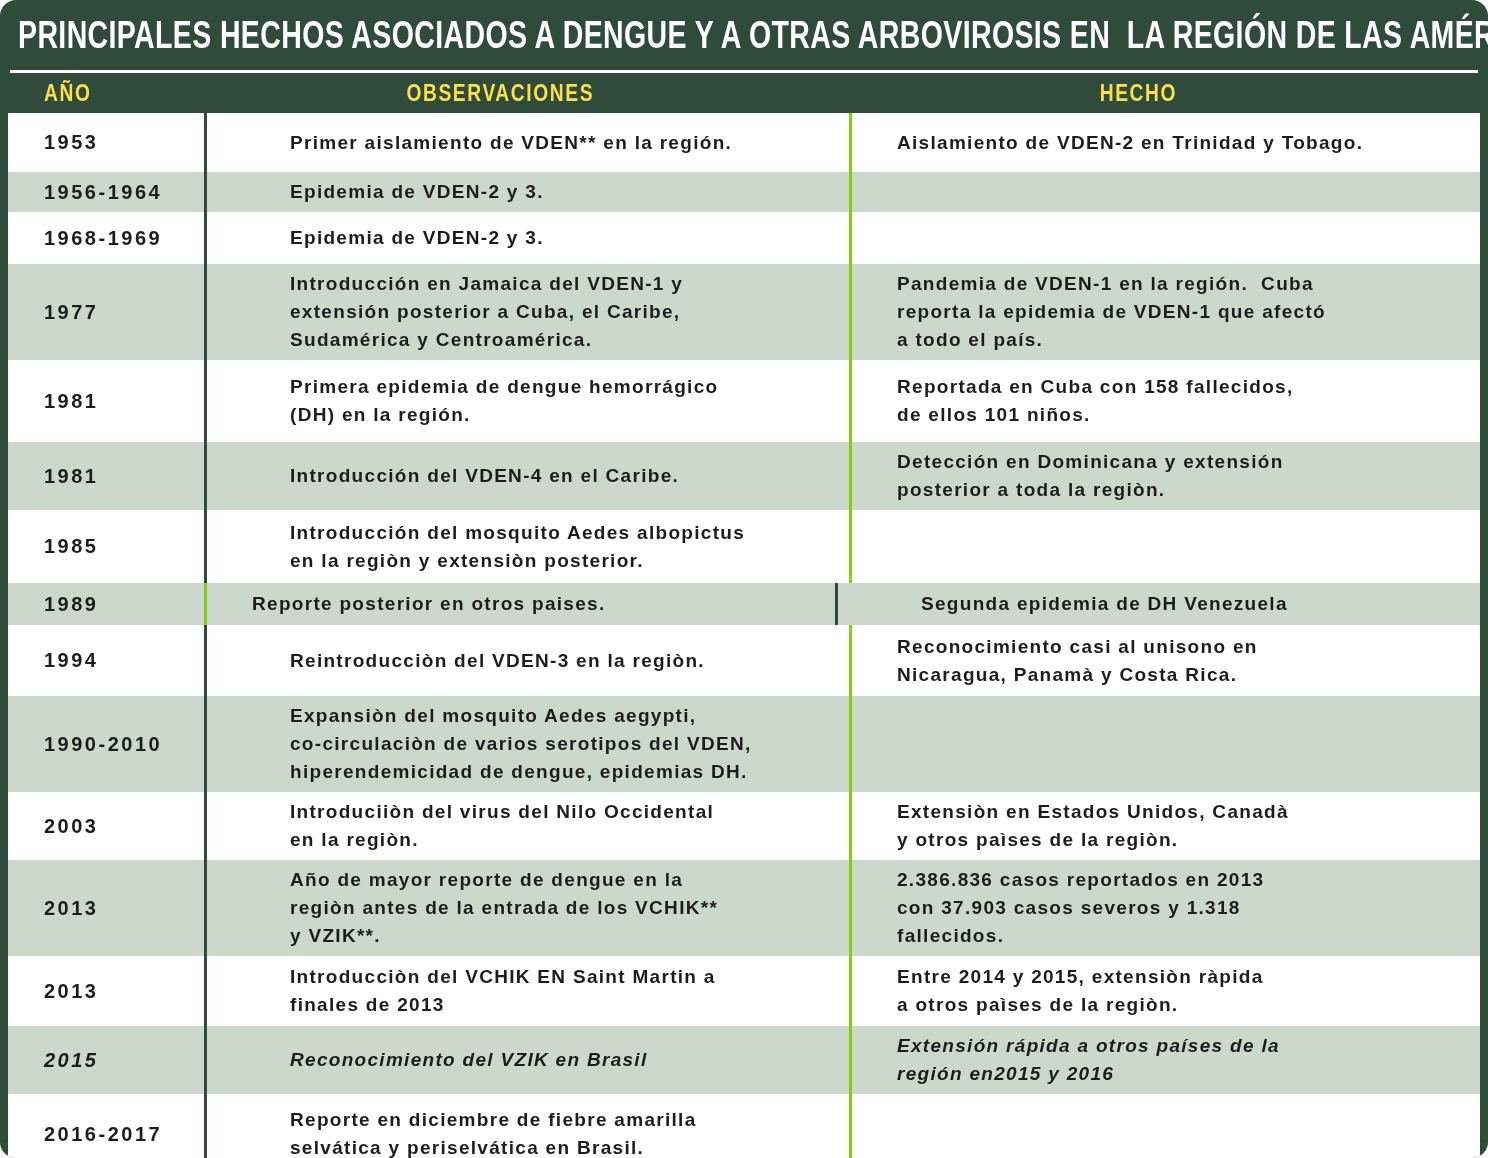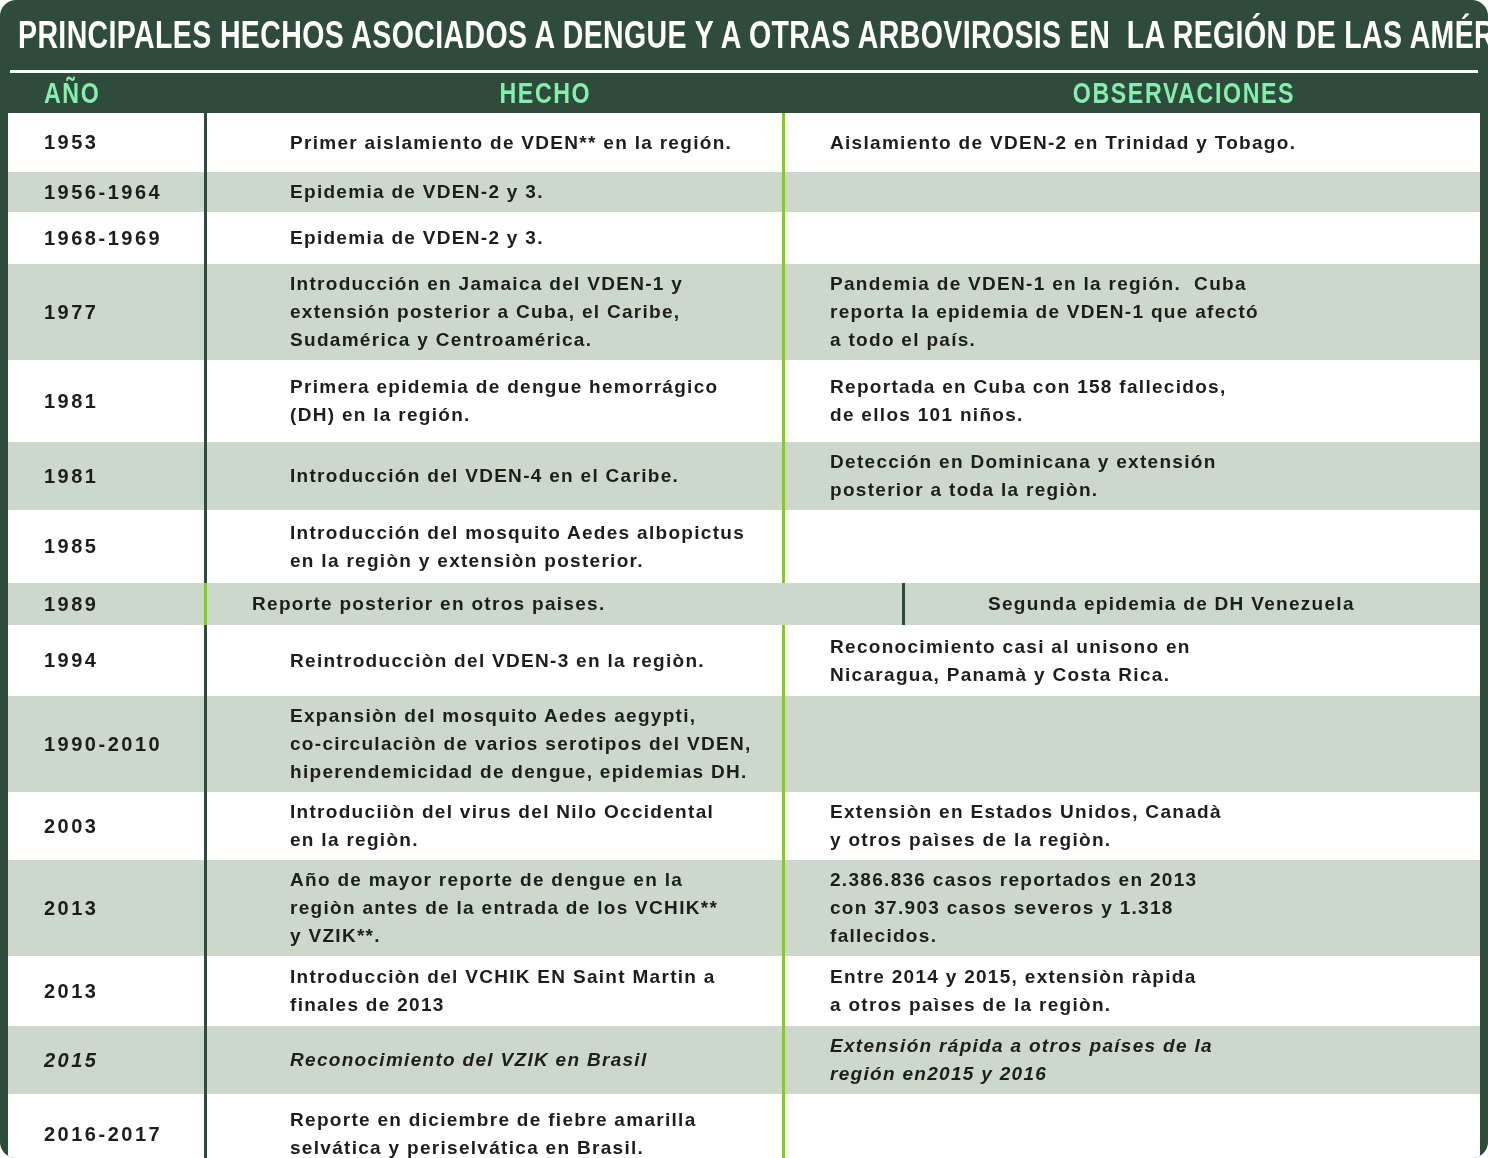--- a/index.html
+++ b/index.html
@@ -36,23 +36,23 @@
     margin: 0 10px;
   }
 
   .header-band {
     height: 40px;
     margin: 0 8px;
     display: flex;
     align-items: center;
   }
   .hcell {
-    color: #86efac;
+    color: #fde047;
     font-weight: 700;
-    font-size: 29px;
+    font-size: 24px;
     letter-spacing: 2px;
     white-space: nowrap;
   }
   .hcell-inner { display: inline-block; transform: scaleX(0.8); }
   .hc-year  { width: 196px; padding-left: 36px; }
   .hc-year .hcell-inner { transform-origin: left center; }
   .hc-hecho { width: 683px; text-align: center; }
   .hc-obs   { flex: 1; text-align: center; }
 
   .table-body {
@@ -71,21 +71,21 @@
   }
   .cell-year {
     width: 196px;
     flex: none;
     padding-left: 36px;
     font-size: 20px;
     letter-spacing: 2.5px;
     white-space: nowrap;
   }
   .cell-hecho {
-    width: 578px;
+    width: 645px;
     flex: none;
     border-left: 3px solid #2e4b3c;
     padding: 6px 10px 6px 83px;
   }
   .cell-obs {
     flex: 1;
     border-left: 3px solid #84cc16;
     padding: 6px 6px 6px 45px;
   }
   .cell-text {
@@ -102,25 +102,25 @@
   <div class="title-band">
     <span class="title-text">PRINCIPALES HECHOS ASOCIADOS A DENGUE Y A OTRAS ARBOVIROSIS EN  LA REGIÓN DE LAS AMÉRICAS</span>
   </div>
 
   <div class="separator"></div>
 
   <div class="header-band">
     <div class="hcell hc-year">
       <span class="hcell-inner">AÑO</span>
     </div>
+    <div class="hcell hc-obs">
+      <span class="hcell-inner">OBSERVACIONES</span>
+    </div>
     <div class="hcell hc-hecho">
       <span class="hcell-inner">HECHO</span>
-    </div>
-    <div class="hcell hc-obs">
-      <span class="hcell-inner">OBSERVACIONES</span>
     </div>
   </div>
 
   <div class="table-body">
       <div class="row" style="min-height: 59px;">
     <div class="cell cell-year">1953</div>
     <div class="cell cell-hecho">
       <span class="cell-text">Primer aislamiento de VDEN** en la región.</span>
     </div>
     <div class="cell cell-obs">

